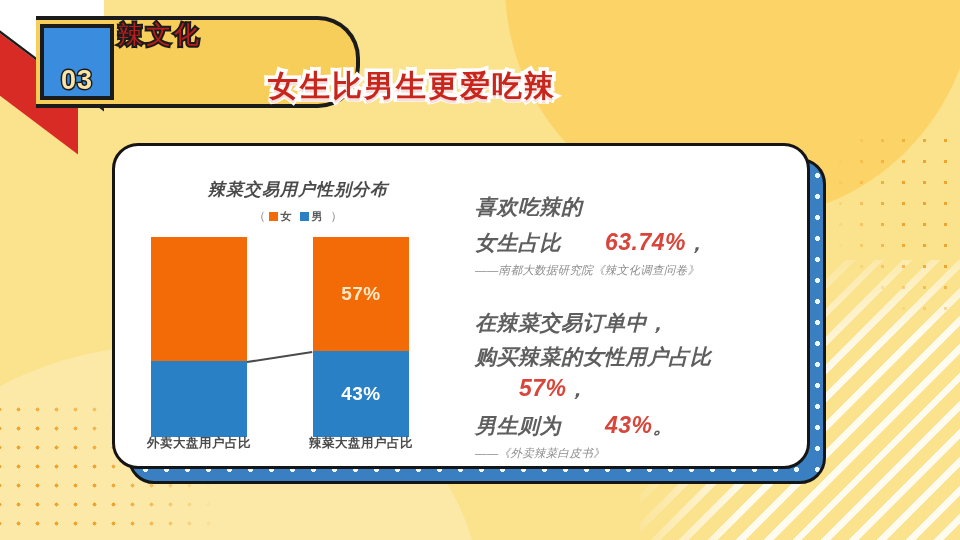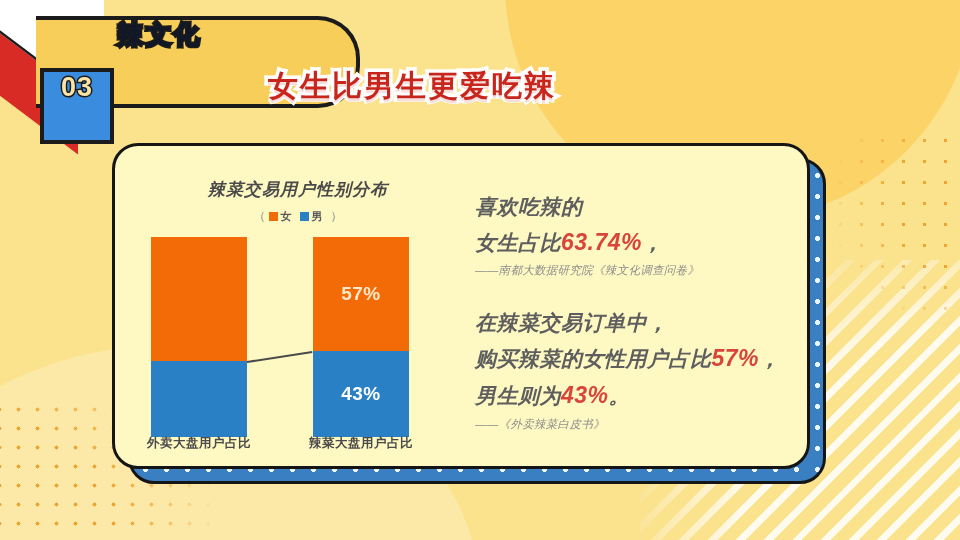--- a/index.html
+++ b/index.html
@@ -55,32 +55,32 @@
     background:#FFFFFF;transform:skewY(37deg);border-bottom:3px solid #1b1b1b;
   }
   .ribbon-tab{
     position:absolute;left:36px;top:16px;width:320px;height:84px;
     background:#F8CE5B;border:4px solid #1b1b1b;
     border-radius:0 42px 42px 0;border-left:none;
   }
   .box-03{
     position:absolute;left:40px;top:24px;width:66px;height:68px;
     background:#3A8DDE;border:4px solid #1b1b1b;
-    display:flex;align-items:flex-start;justify-content:center;margin-top:44px;
+    display:flex;align-items:flex-end;justify-content:center;
   }
   .box-03 span{
     font-size:27px;font-weight:bold;color:#FAE3A6;letter-spacing:1px;
     -webkit-text-stroke:3px #1b1b1b;paint-order:stroke fill;
   }
   .badge-lines{
     position:absolute;left:118px;top:20px;width:240px;
     line-height:1.12;
   }
   .badge-lines div{
-    font-size:25px;font-weight:bold;color:#0f172a;letter-spacing:3px;
+    font-size:25px;font-weight:normal;color:#b91c1c;letter-spacing:3px;
     -webkit-text-stroke:4px #1b1b1b;paint-order:stroke fill;
   }
 
   
   .main-title{
     position:absolute;left:268px;top:66px;
     font-size:30px;font-weight:bold;letter-spacing:2px;
     color:#C8261C;
     -webkit-text-stroke:7px #FFFFFF;paint-order:stroke fill;
     text-shadow:0 3px 0 rgba(200,38,28,.15);
@@ -88,21 +88,21 @@
 
   
   .card-shadow{
     position:absolute;left:128px;top:158px;width:692px;height:320px;
     background:#3A7FC1;border:3px solid #151515;border-radius:26px;
     background-image:radial-gradient(#EAF6FB 2.6px, rgba(0,0,0,0) 2.8px);
     background-size:21px 21px;background-position:4px 4px;
   }
   .card{
     position:absolute;left:112px;top:143px;width:692px;height:320px;
-    background:#fef9c3;border:3px solid #151515;border-radius:26px;
+    background:#ffffff;border:3px solid #151515;border-radius:26px;
     overflow:hidden;
   }
 
   
   .chart{position:absolute;left:18px;top:14px;width:330px;height:288px;}
   .chart-title{
     text-align:center;font-size:17px;font-weight:bold;color:#4A4A4A;
     letter-spacing:1px;margin-top:18px;font-style:italic;
   }
   .chart-legend{
@@ -130,21 +130,21 @@
     position:absolute;height:2px;background:#4A4A4A;z-index:5;
   }
 
   
   .copy{position:absolute;left:360px;top:46px;width:310px;}
   .para{margin-bottom:30px;}
   .para p{
     margin:0 0 4px 0;font-size:21px;color:#5E5E5E;font-style:italic;
     font-weight:bold;letter-spacing:.5px;line-height:1.42;
   }
-  .para p .hl{color:#D8453A;font-size:23px;font-weight:bold;}
+  .para p .hl{color:#D8453A;font-size:23px;font-weight:bold;margin-left:44px;}
   .source{
     font-size:11.5px;color:#8C8C8C;font-style:italic;margin-top:5px;letter-spacing:.3px;
   }
 </style>
 </head>
 <body>
 
 <div class="stage">
 
   <div class="bg-base"></div>

